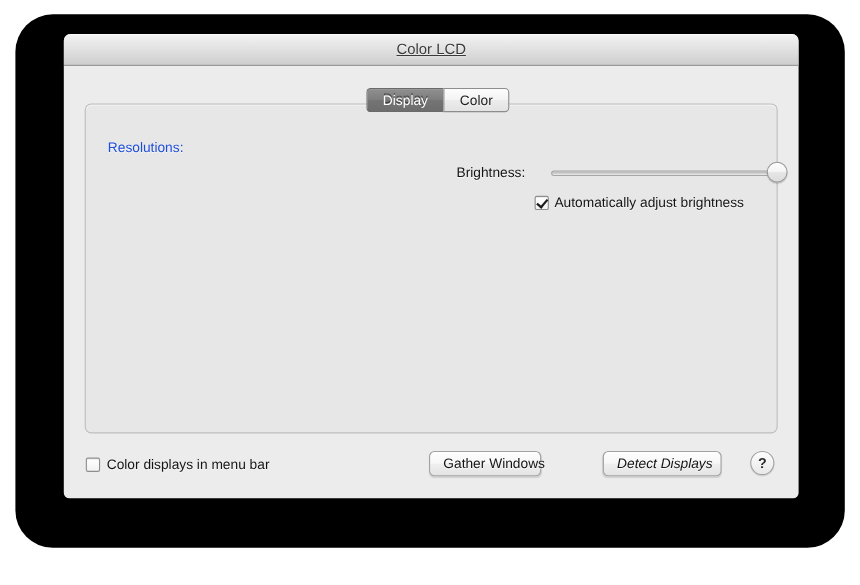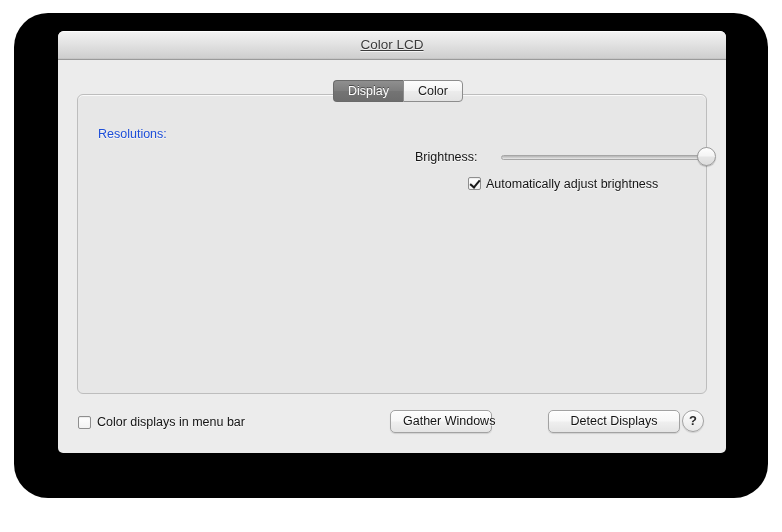--- a/index.html
+++ b/index.html
@@ -196,24 +196,24 @@
     height: 19px;
     border-radius: 50%;
     background: linear-gradient(to bottom, #fefefe 0%, #f4f4f4 48%, #e6e6e6 52%, #dcdcdc 100%);
     border: 1px solid #9a9a9a;
     box-sizing: border-box;
     box-shadow: 0 1px 1px rgba(0,0,0,.22);
   }
 
   #auto-brightness-row {
     position: absolute;
-    left: 390px;
+    left: 408px;
     top: 82px;
     display: flex;
-    align-items: flex-start;
+    align-items: flex-end;
     gap: 5px;
   }
   .cbx {
     width: 13px;
     height: 13px;
     border: 1px solid #8e8e8e;
     border-radius: 2px;
     background: linear-gradient(to bottom, #ffffff 0%, #f2f2f2 100%);
     box-sizing: border-box;
     position: relative;
@@ -264,21 +264,21 @@
     text-align: center;
     background: linear-gradient(to bottom, #fdfdfd 0%, #f7f7f7 48%, #efefef 52%, #e4e4e4 100%);
     border: 1px solid #a2a2a2;
     border-radius: 5px;
     box-sizing: border-box;
     box-shadow: 0 1px 1px rgba(0,0,0,.12), inset 0 1px 0 #ffffff;
     text-shadow: 0 1px 0 rgba(255,255,255,.8);
     white-space: nowrap;
   }
   #btn-gather  { left: 332px; width: 102px; text-align: center; }
-  #btn-detect  { left: 490px; width: 132px; }
+  #btn-detect  { left: 490px; width: 108px; font-style: italic; }
   #btn-help {
     position: absolute;
     left: 624px;
     top: 4px;
     width: 22px;
     height: 22px;
     border-radius: 50%;
     border: 1px solid #a2a2a2;
     background: linear-gradient(to bottom, #fdfdfd 0%, #f3f3f3 50%, #e8e8e8 100%);
     box-sizing: border-box;

